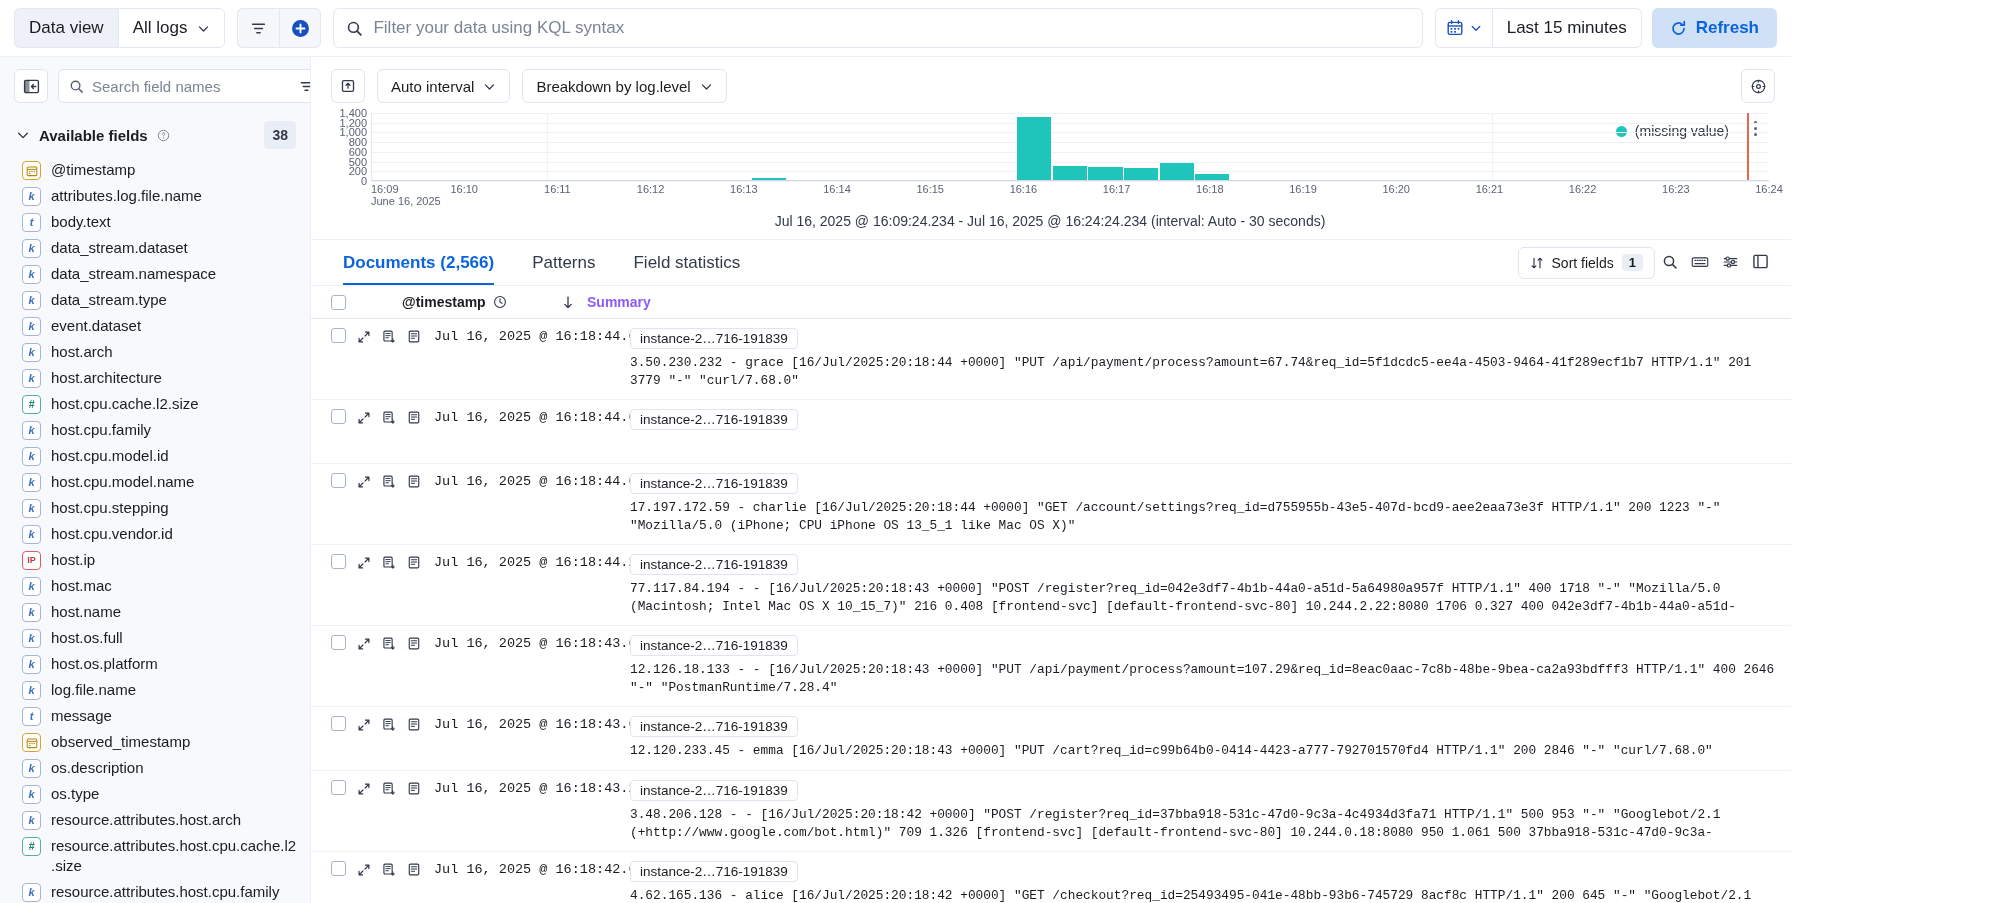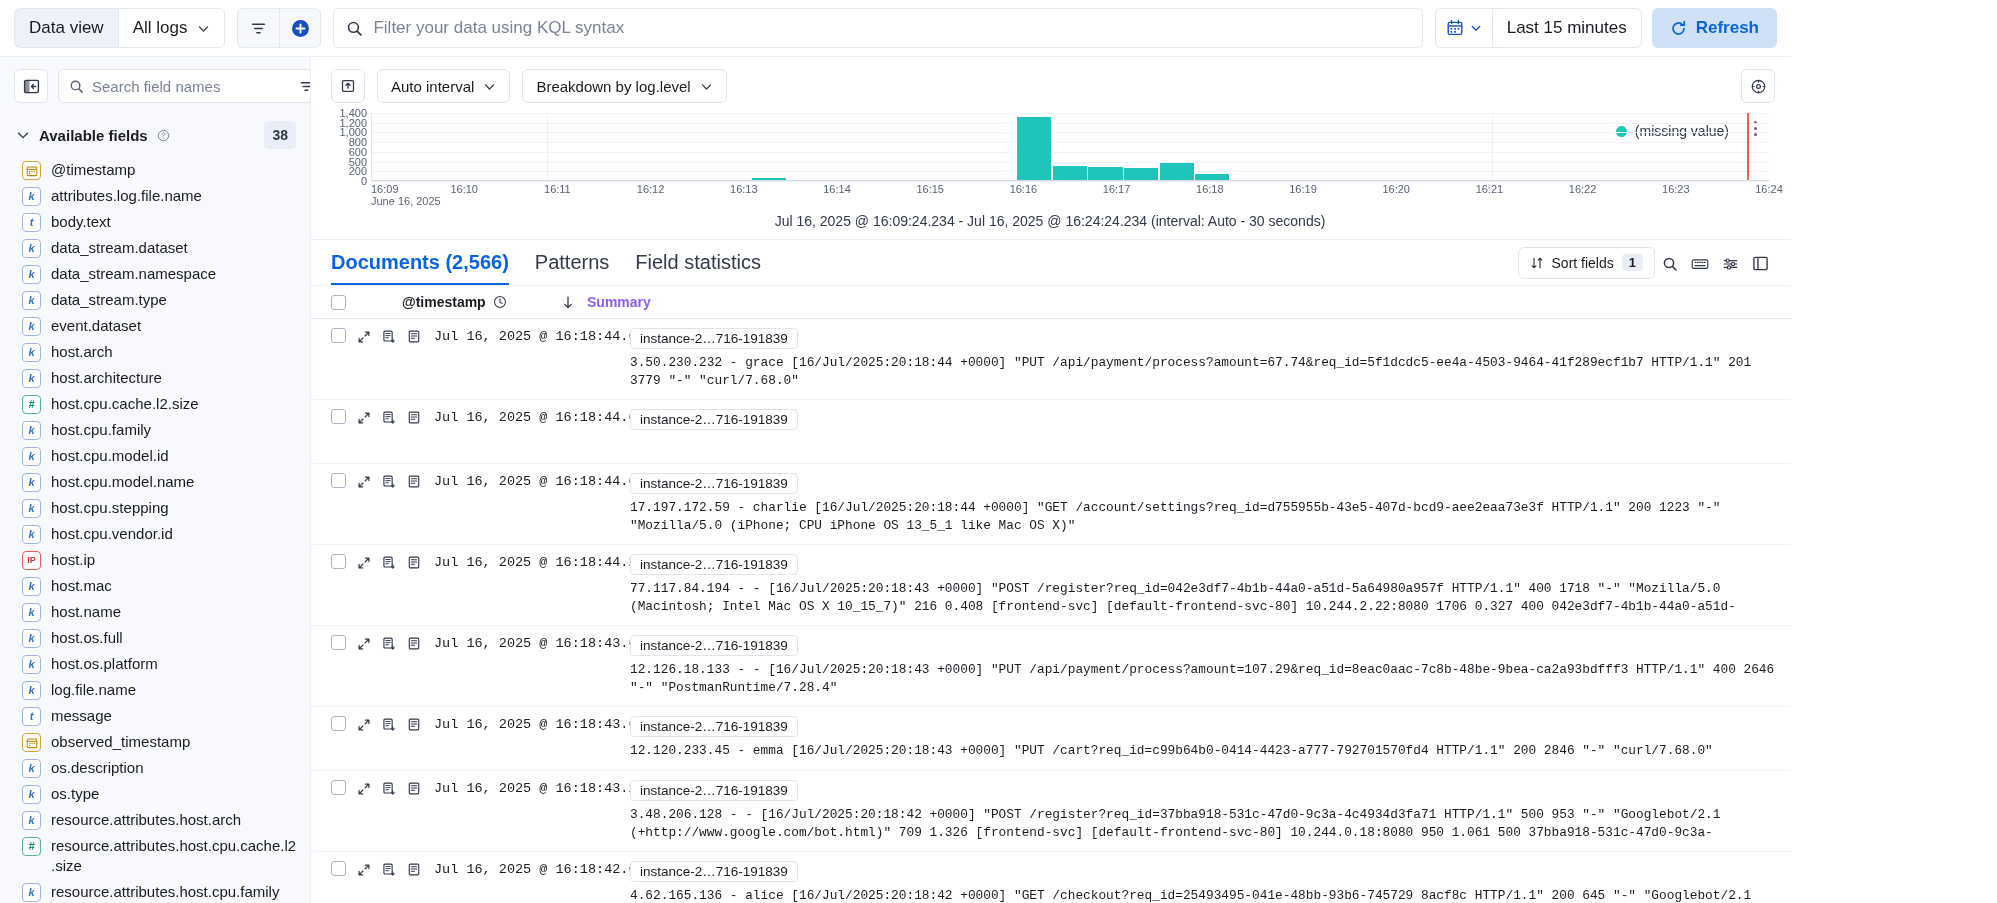--- a/index.html
+++ b/index.html
@@ -184,26 +184,26 @@
   }
 
   
   .tabs-row {
     display: flex; align-items: center;
     border-top: 1px solid #eceff4;
     padding: 0 16px 0 20px; gap: 26px;
     height: 46px;
   }
   .tab {
-    font-size: 20px; color: #32394a; cursor: pointer;
-    height: 46px; display: flex; align-items: center; white-space: nowrap;
+    font-size: 17px; color: #32394a; cursor: pointer;
+    height: 46px; display: flex; align-items: center; white-space: nowrap; margin-left: 12px;
   }
   .tab.active { color: #0b64dd; font-weight: 600; box-shadow: inset 0 -3px 0 #0b64dd; }
   .tabs-spacer { flex: 1; }
-  .tab-tools { display: flex; align-items: flex-end; }
+  .tab-tools { display: flex; align-items: flex-start; }
   .sort-btn {
     height: 32px; display: flex; align-items: center; gap: 8px;
     padding: 0 11px; border: 1px solid #dfe4ee; border-radius: 6px; background: #fff;
     font-size: 14px; color: #1a1c21; cursor: pointer; white-space: nowrap;
   }
   .sort-count { background: #e9edf5; border-radius: 4px; padding: 1px 7px; font-weight: 700; font-size: 13px; }
   .tool-ico {
     width: 30px; height: 30px; display: flex; align-items: center; justify-content: center;
     cursor: pointer; border-radius: 5px;
   }

